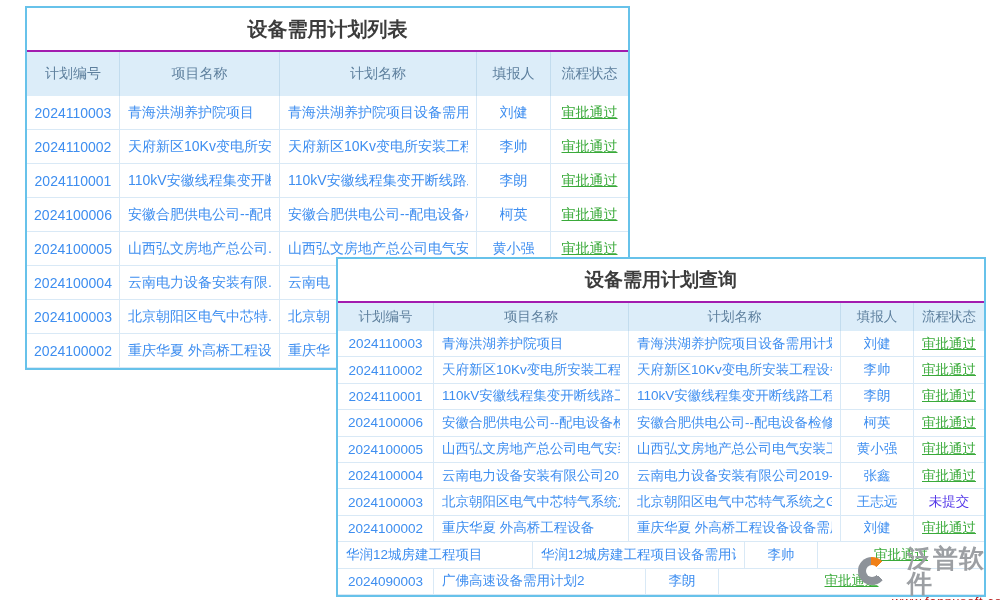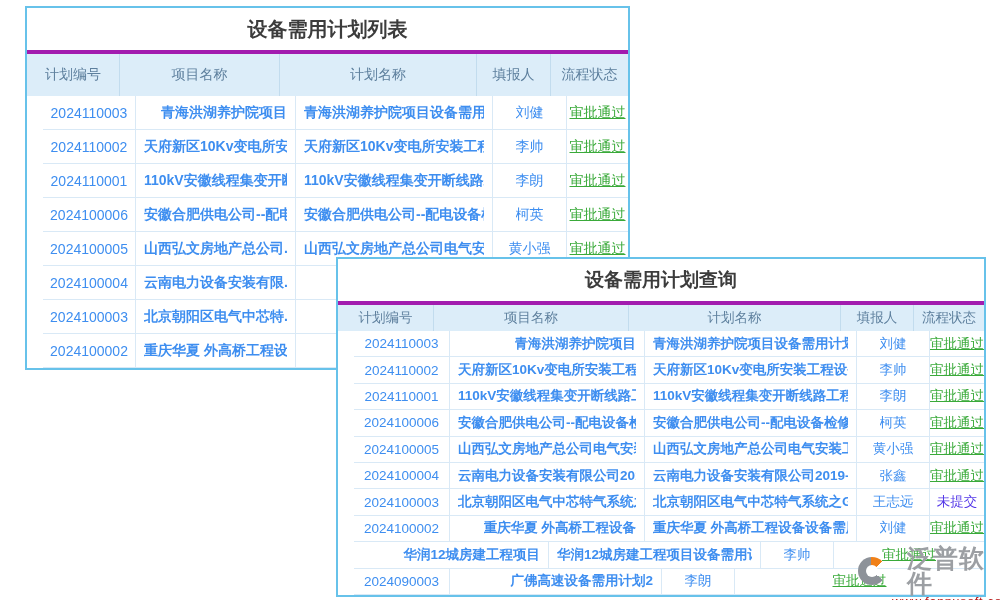--- a/index.html
+++ b/index.html
@@ -24,44 +24,44 @@
     display: flex; align-items: center; justify-content: center;
     font-weight: bold; color: #3c3c3c;
     background: #ffffff;
   }
   .back  .panel-title { height: 42px; font-size: 20px; }
   .front .panel-title { height: 42px; font-size: 19px; }
 
   .thead {
     display: flex;
     background: #dcedf9;
-    border-top: 4px solid #a21caf;
+    border-top: 2px solid #a21caf;
     color: #5d7f9d;
   }
   .back  .thead { height: 46px; font-size: 14px; }
   .front .thead { height: 30px; font-size: 13.5px; }
   .th {
     display: flex; align-items: center; justify-content: center;
     border-right: 1px solid #c2dcee;
     overflow: hidden; white-space: nowrap;
   }
   .th:last-child { border-right: none; }
 
-  .tbody { display: flex; flex-direction: column; padding-left: 16px; }
+  .tbody { display: flex; flex-direction: column; }
   .tr { display: flex; border-bottom: 1px solid #d9e9f6; background: #ffffff; }
   .back  .tr { height: 34px;   font-size: 14px; }
   .front .tr { height: 26.4px; font-size: 13.5px; }
   .td {
     display: flex; align-items: center;
     border-right: 1px solid #d9e9f6;
     overflow: hidden; white-space: nowrap;
   }
   .td:last-child { border-right: none; }
   .td.center { justify-content: center; }
-  .td.left   { justify-content: flex-end; padding: 0 8px; font-weight: bold; }
+  .td.left   { justify-content: flex-start; padding: 0 8px; }
 
   
   .back  .c1 { width: 93px;  flex: none; }
   .back  .c2 { width: 160px; flex: none; }
   .back  .c3 { width: 197px; flex: none; }
   .back  .c4 { width: 74px;  flex: none; }
   .back  .c5 { flex: 1; }
   .front .c1 { width: 96px;  flex: none; }
   .front .c2 { width: 195px; flex: none; }
   .front .c3 { width: 212px; flex: none; }

